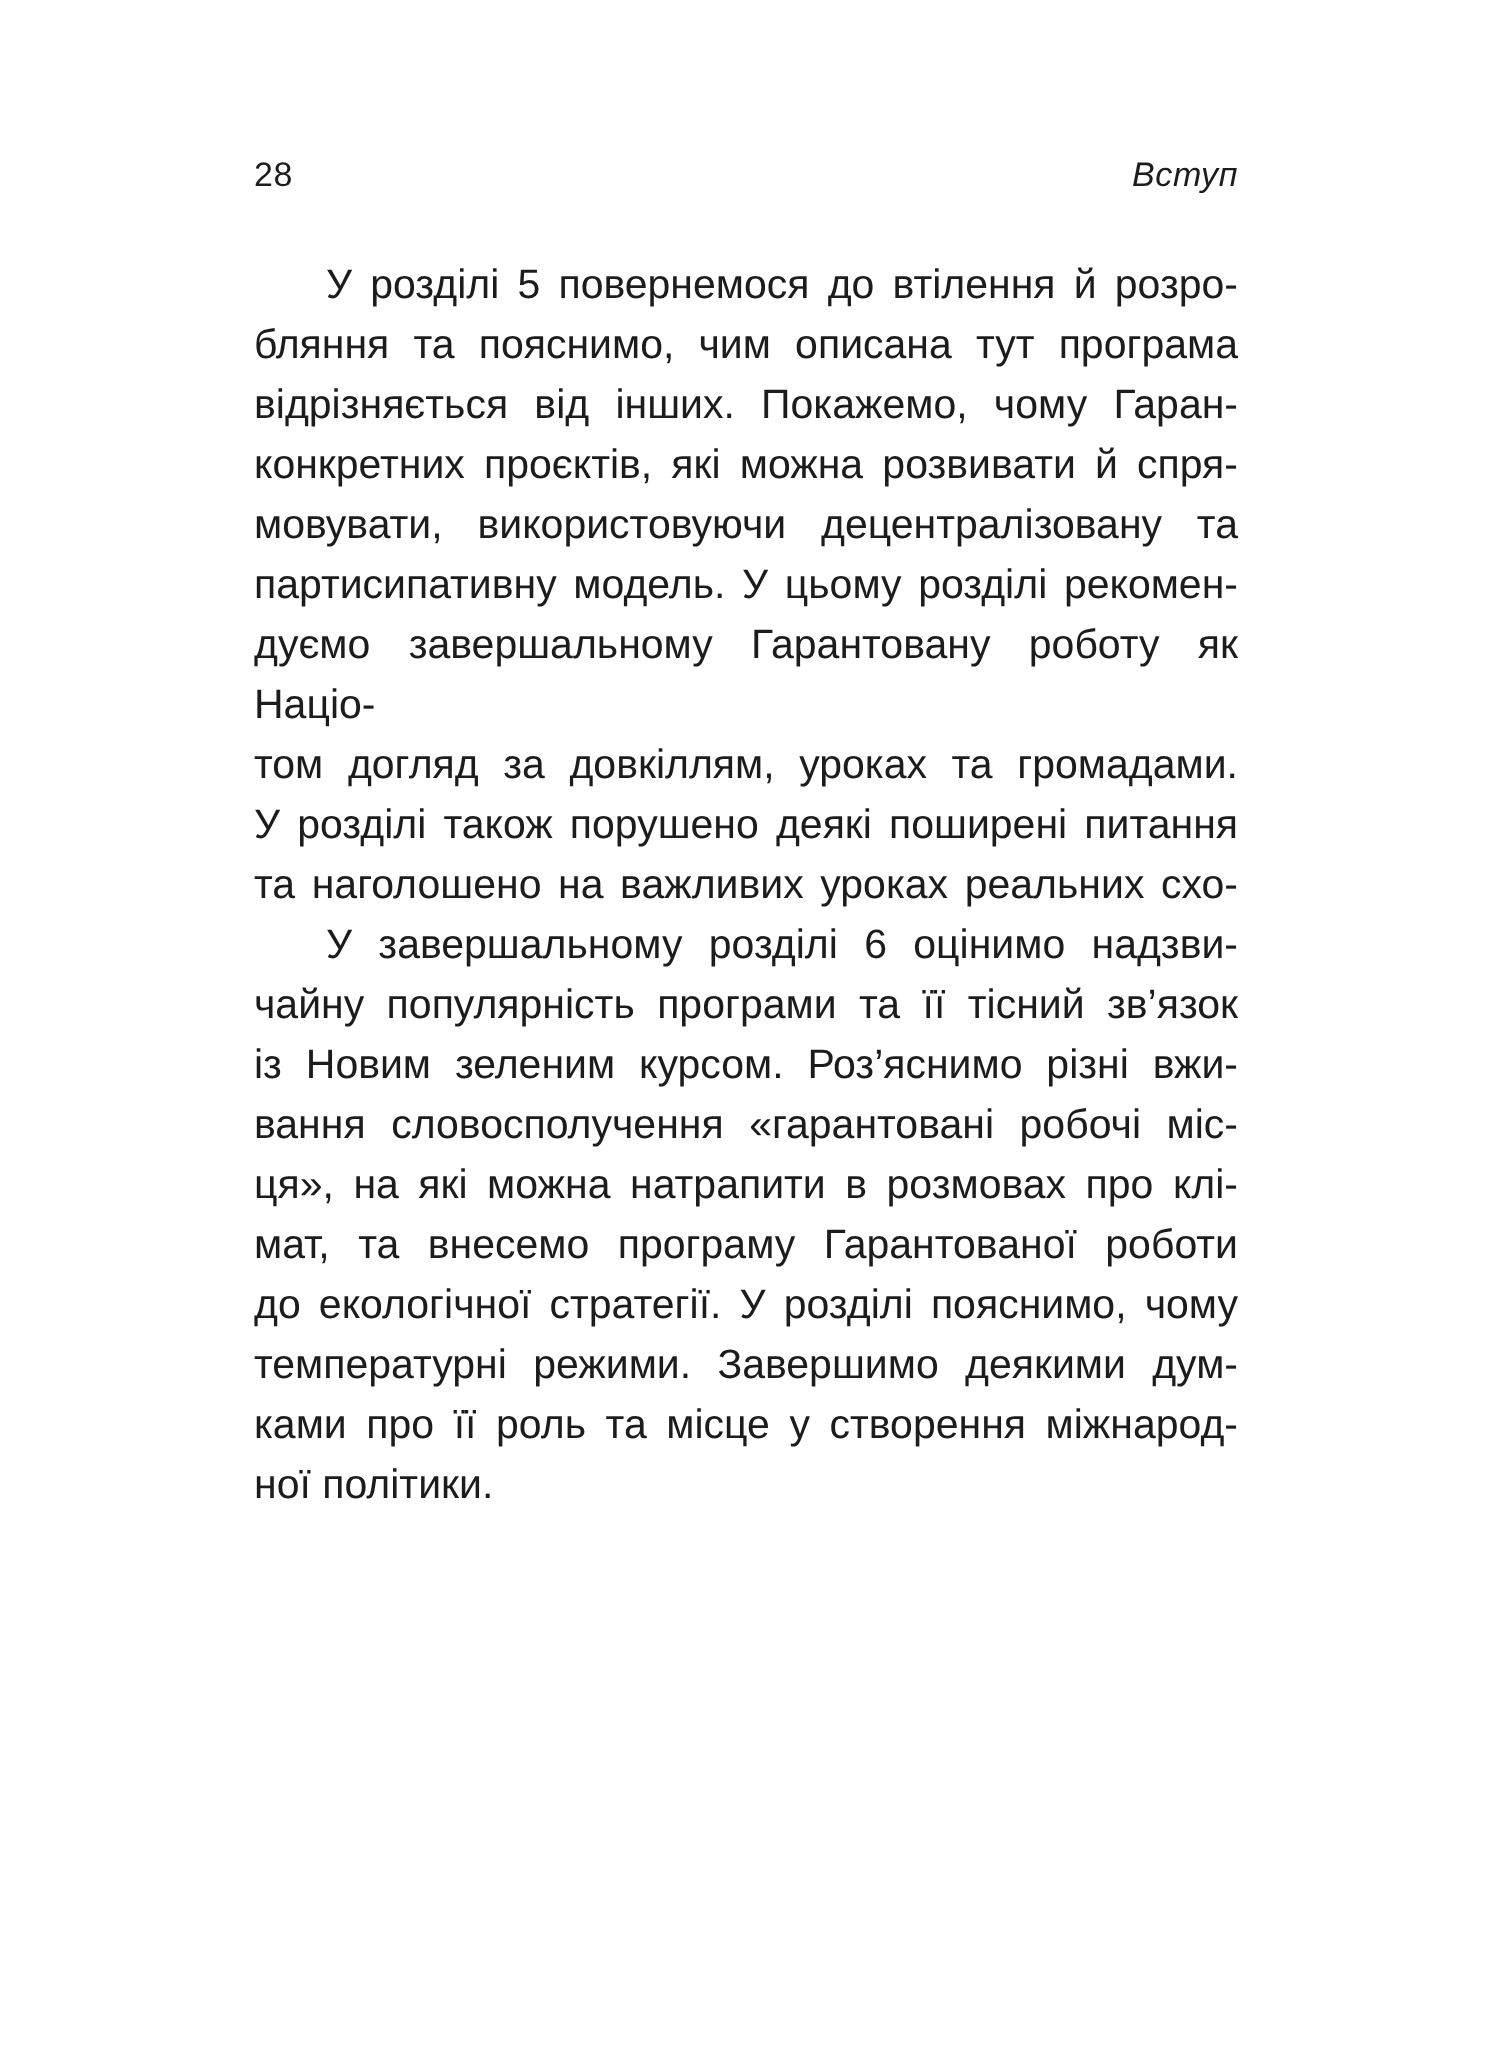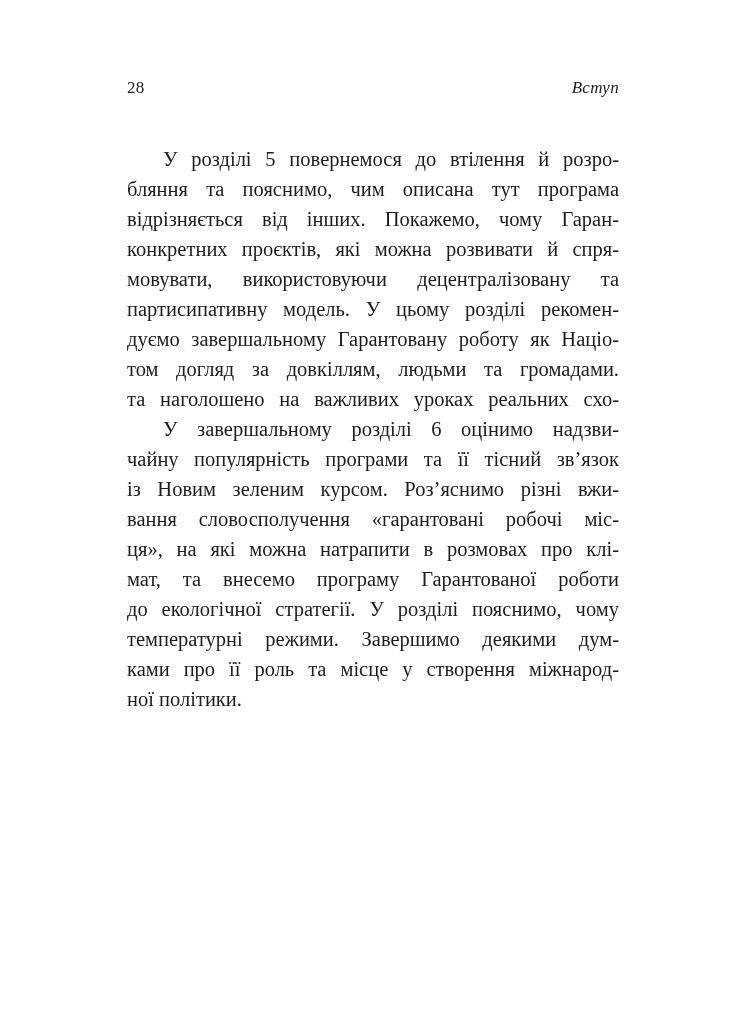--- a/index.html
+++ b/index.html
@@ -5,21 +5,21 @@
   html, body {
     margin: 0;
     padding: 0;
     background: #ffffff;
   }
   .page {
     position: relative;
     width: 744px;
     height: 1024px;
     background: #ffffff;
-    font-family: Liberation Serif, serif;
+    font-family: Liberation Sans, sans-serif;
     color: #1c1c1c;
     overflow: hidden;
   }
   .header {
     position: absolute;
     top: 78px;
     left: 127px;
     width: 492px;
     display: flex;
     justify-content: space-between;
@@ -28,21 +28,21 @@
     letter-spacing: 0.3px;
   }
   .page-number {
     font-style: normal;
   }
   .running-head {
     font-style: italic;
   }
   .body-text {
     position: absolute;
-    top: 144px;
+    top: 128px;
     left: 127px;
     width: 492px;
     font-size: 20.5px;
     line-height: 30px;
   }
   .paragraph {
     margin: 0;
   }
   .line {
     text-align: justify;
@@ -66,21 +66,22 @@
   </div>
   <div class="body-text" id="body-text">
       <div class="paragraph">
         <div class="line first">У розділі 5 повернемося до втілення й розро-</div>
         <div class="line">бляння та пояснимо, чим описана тут програма</div>
         <div class="line">відрізняється від інших. Покажемо, чому Гаран-</div>
         <div class="line">конкретних проєктів, які можна розвивати й спря-</div>
         <div class="line">мовувати, використовуючи децентралізовану та</div>
         <div class="line">партисипативну модель. У цьому розділі рекомен-</div>
         <div class="line">дуємо завершальному Гарантовану роботу як Націо-</div>
-        <div class="line">том догляд за довкіллям, людьми та громадами.</div>
+        <div class="line">том догляд за довкіллям, уроках та громадами.</div>
+        <div class="line">У розділі також порушено деякі поширені питання</div>
         <div class="line">та наголошено на важливих уроках реальних схо-</div>
       </div>
       <div class="paragraph">
         <div class="line first">У завершальному розділі 6 оцінимо надзви-</div>
         <div class="line">чайну популярність програми та її тісний зв’язок</div>
         <div class="line">із Новим зеленим курсом. Роз’яснимо різні вжи-</div>
         <div class="line">вання словосполучення «гарантовані робочі міс-</div>
         <div class="line">ця», на які можна натрапити в розмовах про клі-</div>
         <div class="line">мат, та внесемо програму Гарантованої роботи</div>
         <div class="line">до екологічної стратегії. У розділі пояснимо, чому</div>

